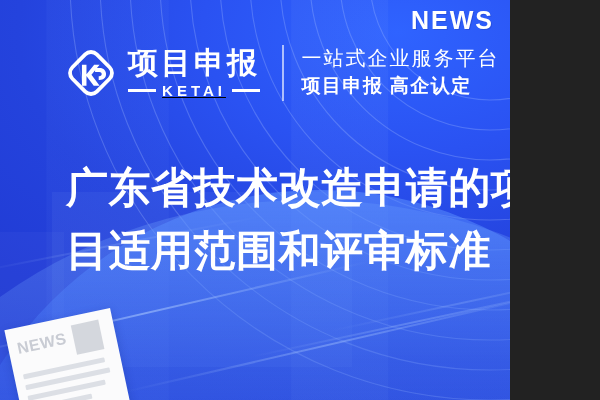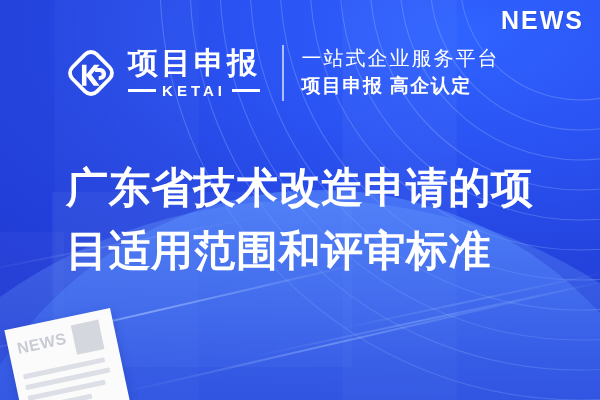--- a/index.html
+++ b/index.html
@@ -6,21 +6,21 @@
     margin: 0;
     padding: 0;
     background: #222;
   }
   body {
     font-family: "Liberation Sans", "DejaVu Sans", sans-serif;
   }
 
   #banner {
     position: relative;
-    width: 600px;
+    width: 510px;
     height: 400px;
     overflow: hidden;
     background: #2344DC;
   }
 
   
   .bg-base {
     position: absolute;
     inset: 0;
     background:
@@ -143,20 +143,21 @@
     letter-spacing: 3px;
     line-height: 1.08;
     white-space: nowrap;
   }
   .logo-en-row {
     display: flex;
     align-items: center;
     gap: 6px;
     margin-top: 2px;
     width: 100%;
+    text-decoration: underline;
   }
   .logo-dash {
     flex: 1 1 auto;
     height: 3px;
     background: #ffffff;
     min-width: 10px;
   }
   .logo-en {
     font-size: 15px;
     font-weight: 700;

